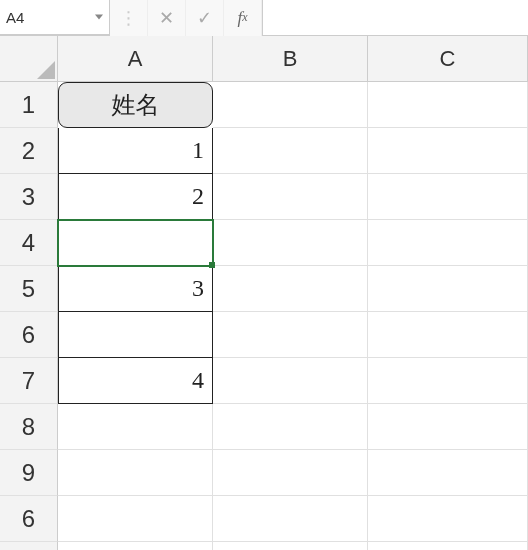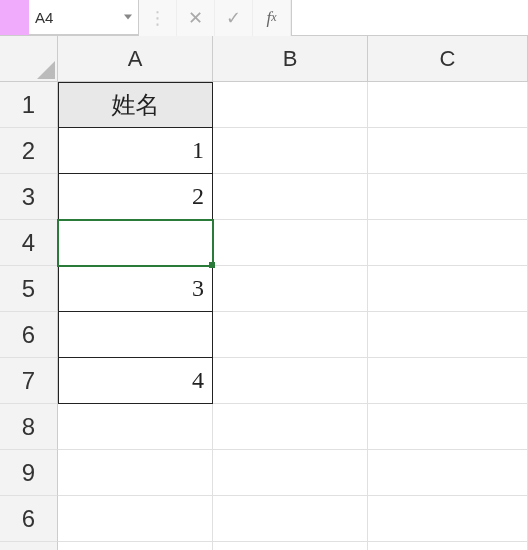--- a/index.html
+++ b/index.html
@@ -9,22 +9,21 @@
     width: 528px;
     height: 550px;
     overflow: hidden;
   }
   
   .formula-bar {
     display: flex;
     align-items: stretch;
     height: 36px;
     border-bottom: 1px solid #ccc;
-    background: #f0abfc;
-    padding-left: 29px;
+    background: #ef4444;
   }
   .name-box {
     width: 110px;
     display: flex;
     align-items: center;
     border: 1px solid #ccc;
     border-top: none;
     border-left: none;
     background: #fff;
     padding: 0 6px;
@@ -121,21 +120,21 @@
     font-family: "Times New Roman", SimSun, serif;
     background: #fff;
   }
   .cell.right { justify-content: flex-end; }
   .cell.center { justify-content: center; }
   
   .cell.bordered {
     border-right: 1px solid #222;
     border-bottom: 1px solid #222;
   }
-  .cell.bordered-top { border-top: 1px solid #222; }
+  .cell.bordered-top { border-top: 1px solid #222; border-radius: 9px; }
   .cell.bordered-left { border-left: 1px solid #222; }
   .cell.header-cell {
     background: #e8e8e8;
     font-family: "Microsoft YaHei", SimSun, serif;
   }
   
   .cell.selected {
     outline: 2px solid #2a7a3a;
     outline-offset: -1px;
     position: relative;

